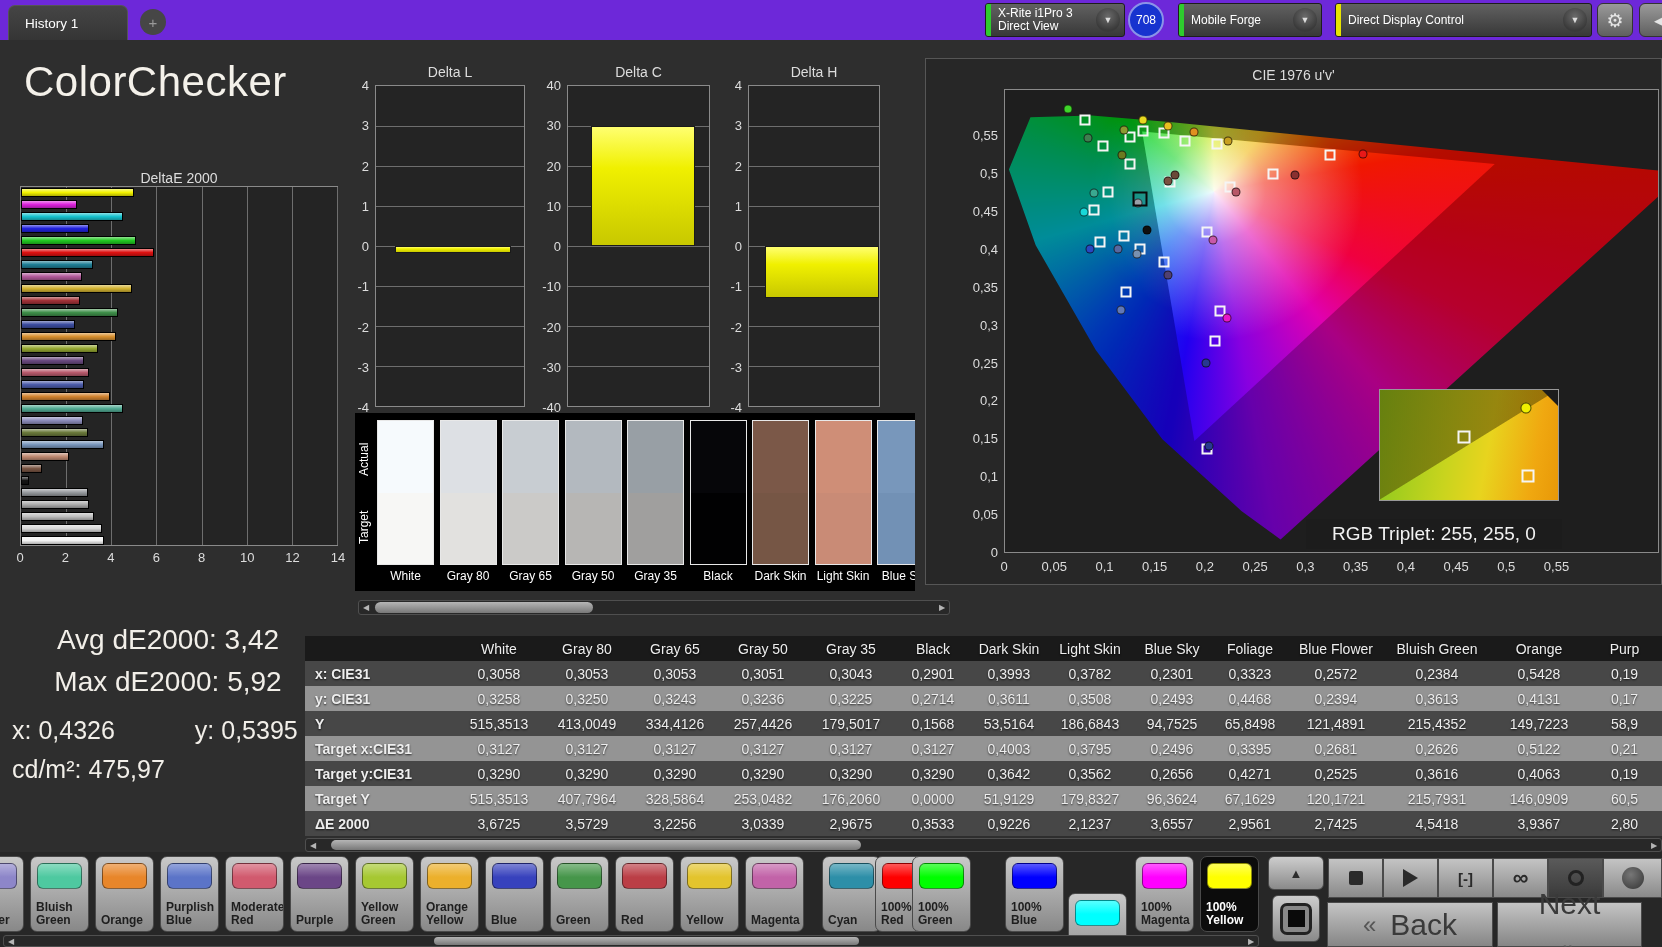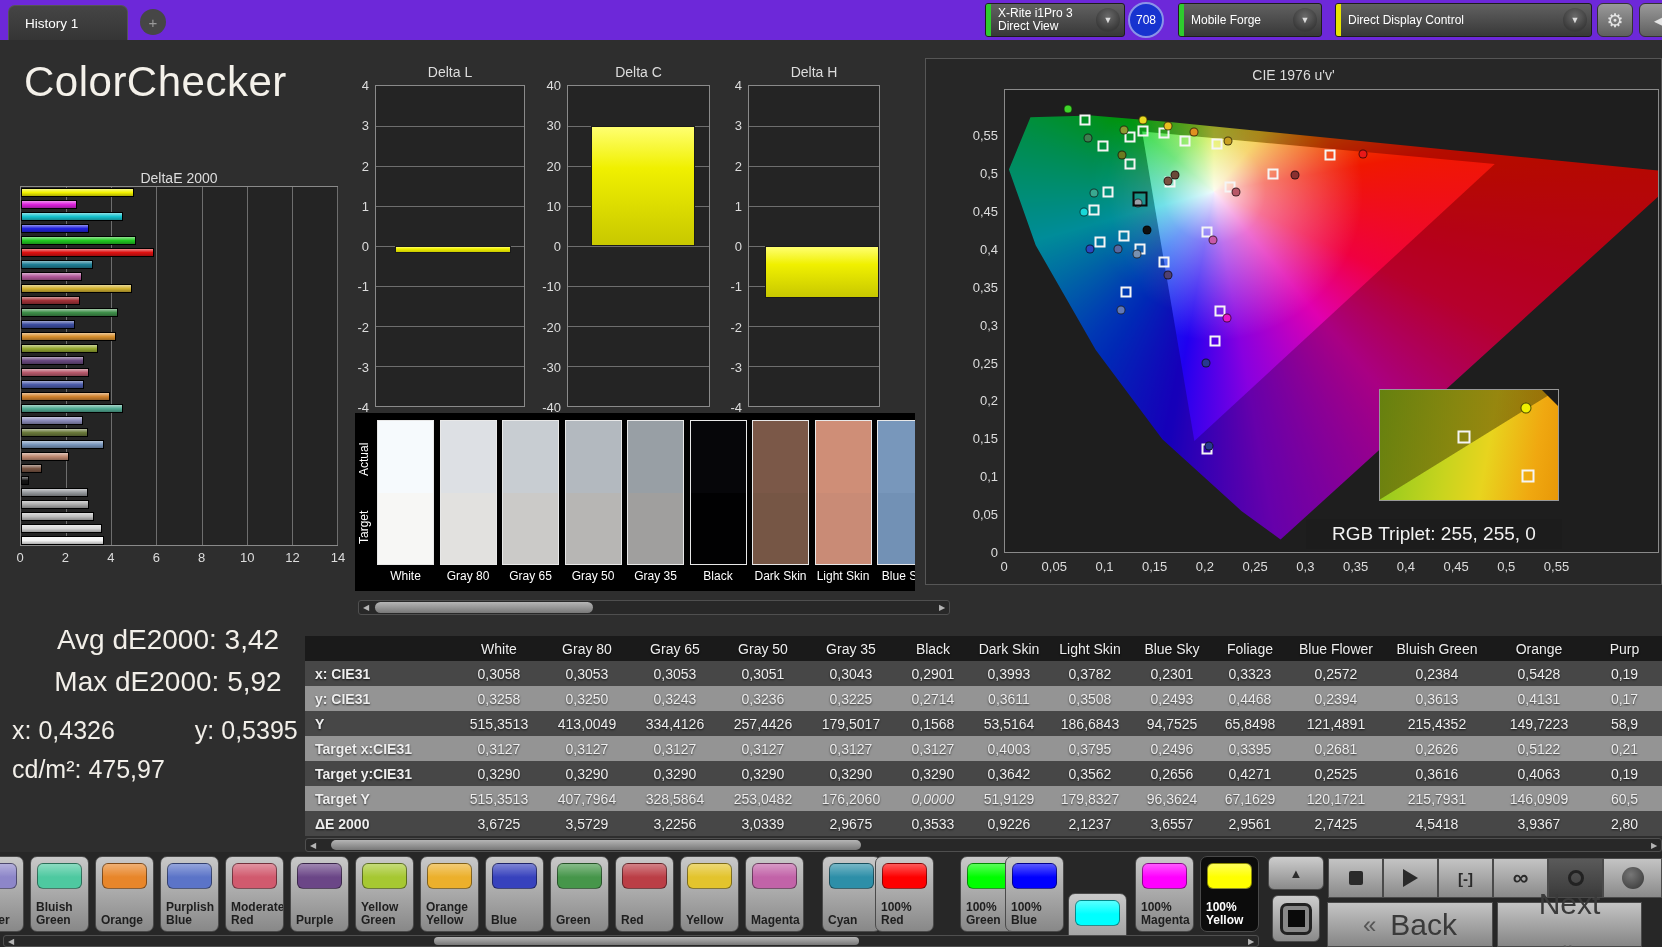--- a/index.html
+++ b/index.html
@@ -629,21 +629,21 @@
         <div class="tcell" style="width: 96px;">0,4063</div>
         <div class="tcell" style="width: 75px;">0,19</div>
       </div>
       <div class="trow row-light">
         <div class="tcell tlabel" style="width: 150px;">Target Y</div>
         <div class="tcell" style="width: 88px;">515,3513</div>
         <div class="tcell" style="width: 88px;">407,7964</div>
         <div class="tcell" style="width: 88px;">328,5864</div>
         <div class="tcell" style="width: 88px;">253,0482</div>
         <div class="tcell" style="width: 88px;">176,2060</div>
-        <div class="tcell" style="width: 76px; font-style: italic;">0,0000</div>
+        <div class="tcell" style="width: 76px;">0,0000</div>
         <div class="tcell" style="width: 76px;">51,9129</div>
         <div class="tcell" style="width: 86px;">179,8327</div>
         <div class="tcell" style="width: 78px;">96,3624</div>
         <div class="tcell" style="width: 78px;">67,1629</div>
         <div class="tcell" style="width: 94px;">120,1721</div>
         <div class="tcell" style="width: 108px;">215,7931</div>
         <div class="tcell" style="width: 96px;">146,0909</div>
         <div class="tcell" style="width: 75px;">60,5</div>
       </div>
       <div class="trow row-dark">
@@ -725,21 +725,21 @@
           <div class="plabel">Magenta</div>
         </div>
         <div class="pbtn" style="left: 822px;">
           <div class="chip" style="background-color: rgb(45, 143, 168);"></div>
           <div class="plabel">Cyan</div>
         </div>
         <div class="pbtn" style="left: 875px;">
           <div class="chip" style="background-color: rgb(254, 0, 0);"></div>
           <div class="plabel">100% Red</div>
         </div>
-        <div class="pbtn" style="left: 960px;">
+        <div class="pbtn" style="left: 912px;">
           <div class="chip" style="background-color: rgb(0, 254, 0);"></div>
           <div class="plabel">100% Green</div>
         </div>
         <div class="pbtn" style="left: 1005px;">
           <div class="chip" style="background-color: rgb(0, 0, 254);"></div>
           <div class="plabel">100% Blue</div>
         </div>
         <div class="pbtn" style="left: 1068px; margin-top: 37px;">
           <div class="chip" style="background-color: rgb(0, 255, 255);"></div>
           <div class="plabel">100% Cyan</div>

